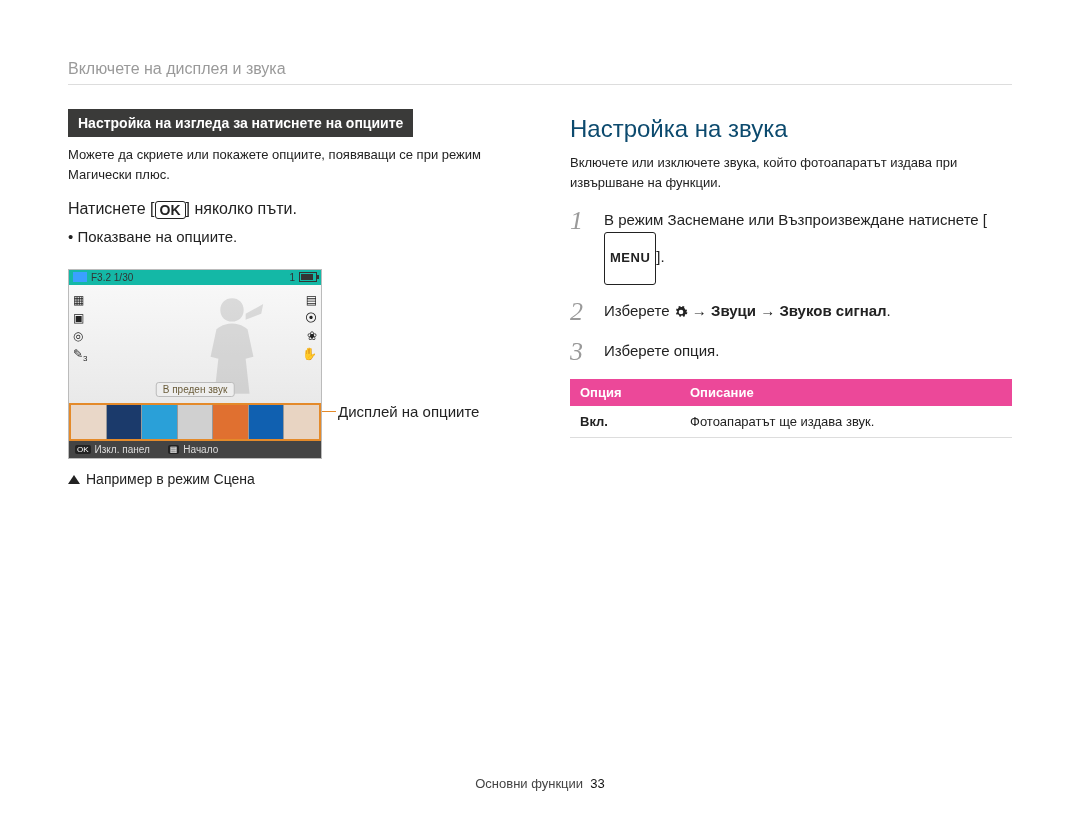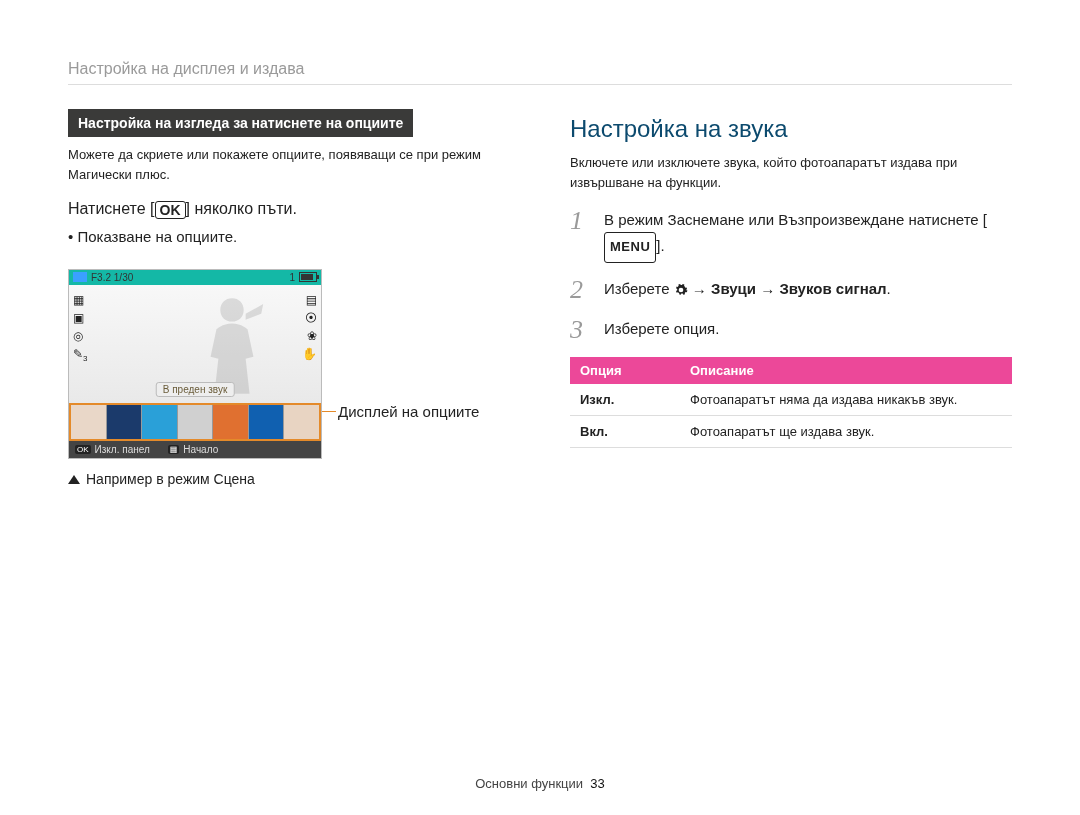--- a/index.html
+++ b/index.html
@@ -39,36 +39,36 @@
   .callout{font-size:15px;margin-left:16px;margin-top:138px;color:#222;position:relative;}
   .callout::before{content:"";position:absolute;left:-16px;top:8px;width:14px;height:1px;background:#e48a2a;}
   .caption{font-size:14px;margin-top:12px;}
   .caption .tri{display:inline-block;width:0;height:0;border-left:6px solid transparent;border-right:6px solid transparent;border-bottom:9px solid #222;margin-right:6px;}
   
   .h2{color:#0c4a6e;font-size:24px;font-weight:normal;margin:6px 0 10px 0;}
   .steps{margin-top:10px;}
   .step{display:flex;gap:14px;margin-bottom:14px;align-items:flex-start;}
   .num{font-style:italic;font-family:Georgia,'Times New Roman',serif;font-size:26px;color:#9a9a9a;line-height:1;min-width:20px;}
   .step-text{font-size:15px;line-height:1.6;flex:1;}
-  .menu-btn{display:inline-block;border:1.5px solid #222;border-radius:3px;padding:4px 5px;font-weight:bold;font-size:13px;letter-spacing:.5px;vertical-align:middle;}
+  .menu-btn{display:inline-block;border:1.5px solid #222;border-radius:3px;padding:15px 5px;font-weight:bold;font-size:13px;letter-spacing:.5px;vertical-align:middle;}
   .gear{display:inline-block;width:14px;height:14px;vertical-align:middle;}
   .bold{font-weight:bold;}
   table.opts{width:100%;border-collapse:collapse;font-size:13px;margin-top:6px;}
   table.opts th{background:#ec4899;color:#fff;text-align:left;padding:6px 10px;font-weight:bold;}
   table.opts th:first-child{width:90px;}
   table.opts td{padding:8px 10px;border-bottom:1px solid #ddd;}
   table.opts td:first-child{font-weight:bold;}
   .footer{position:absolute;bottom:24px;left:0;right:0;text-align:center;font-size:13px;color:#444;}
   .footer .pg{color:#111;}
 </style>
 </head>
 <body>
 
 <div class="page">
-  <div class="breadcrumb">Настройка на дисплея и издава</div>
+  <div class="breadcrumb">Включете на дисплея и звука</div>
   <div class="hr"></div>
 
   <div class="columns">
 
     <div class="col">
       <div class="section-bar">Настройка на изгледа за натиснете на опциите</div>
       <div class="body-text">Можете да скриете или покажете опциите, появяващи се при режим Магически плюс.</div>
 
       <div class="instruction">
         <span>Натиснете [</span><span class="ok-btn">OK</span><span>] няколко пъти.</span>
@@ -156,24 +156,20 @@
 
       <table class="opts">
         <thead>
           <tr>
             <th>Опция</th>
             <th>Описание</th>
           </tr>
         </thead>
         <tbody>
           <tr>
-            <td>Изкл.</td>
-            <td>Фотоапаратът няма да издава никакъв звук.</td>
-          </tr>
-          <tr>
             <td>Вкл.</td>
             <td>Фотоапаратът ще издава звук.</td>
           </tr>
         </tbody>
       </table>
     </div>
   </div>
 
   <div class="footer">
     <span>Основни функции</span>&nbsp;&nbsp;<span class="pg">33</span>

